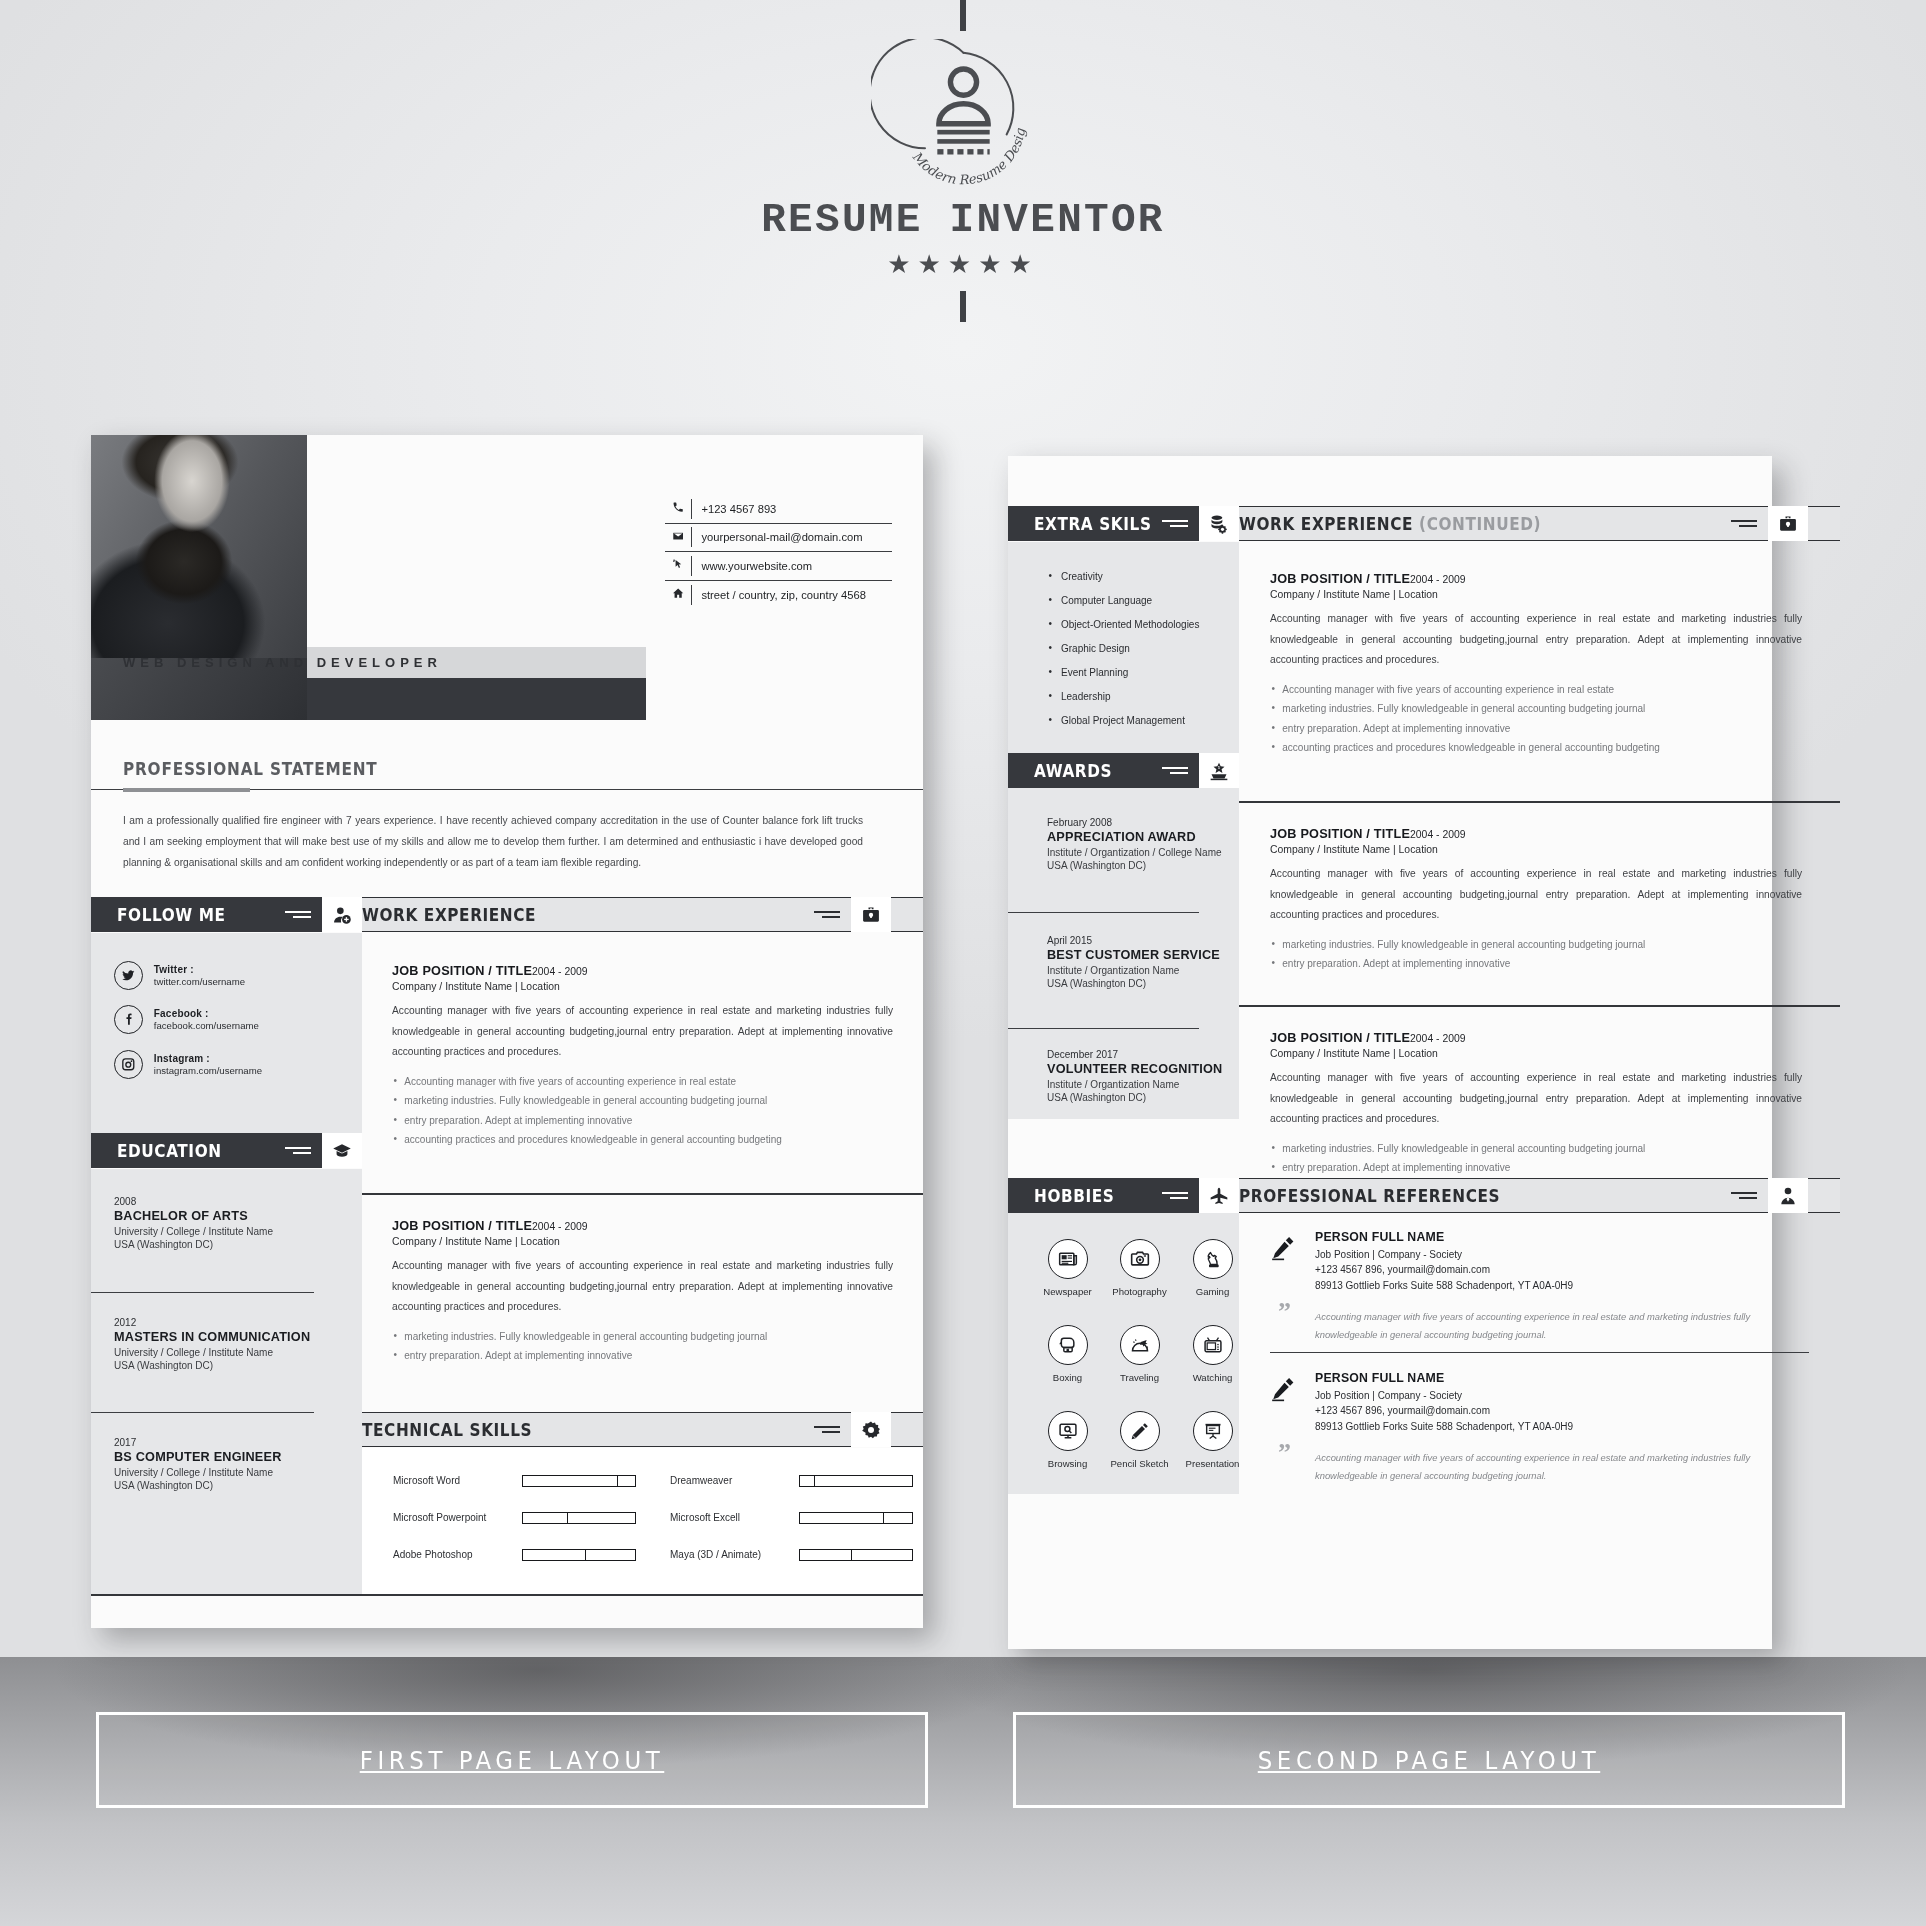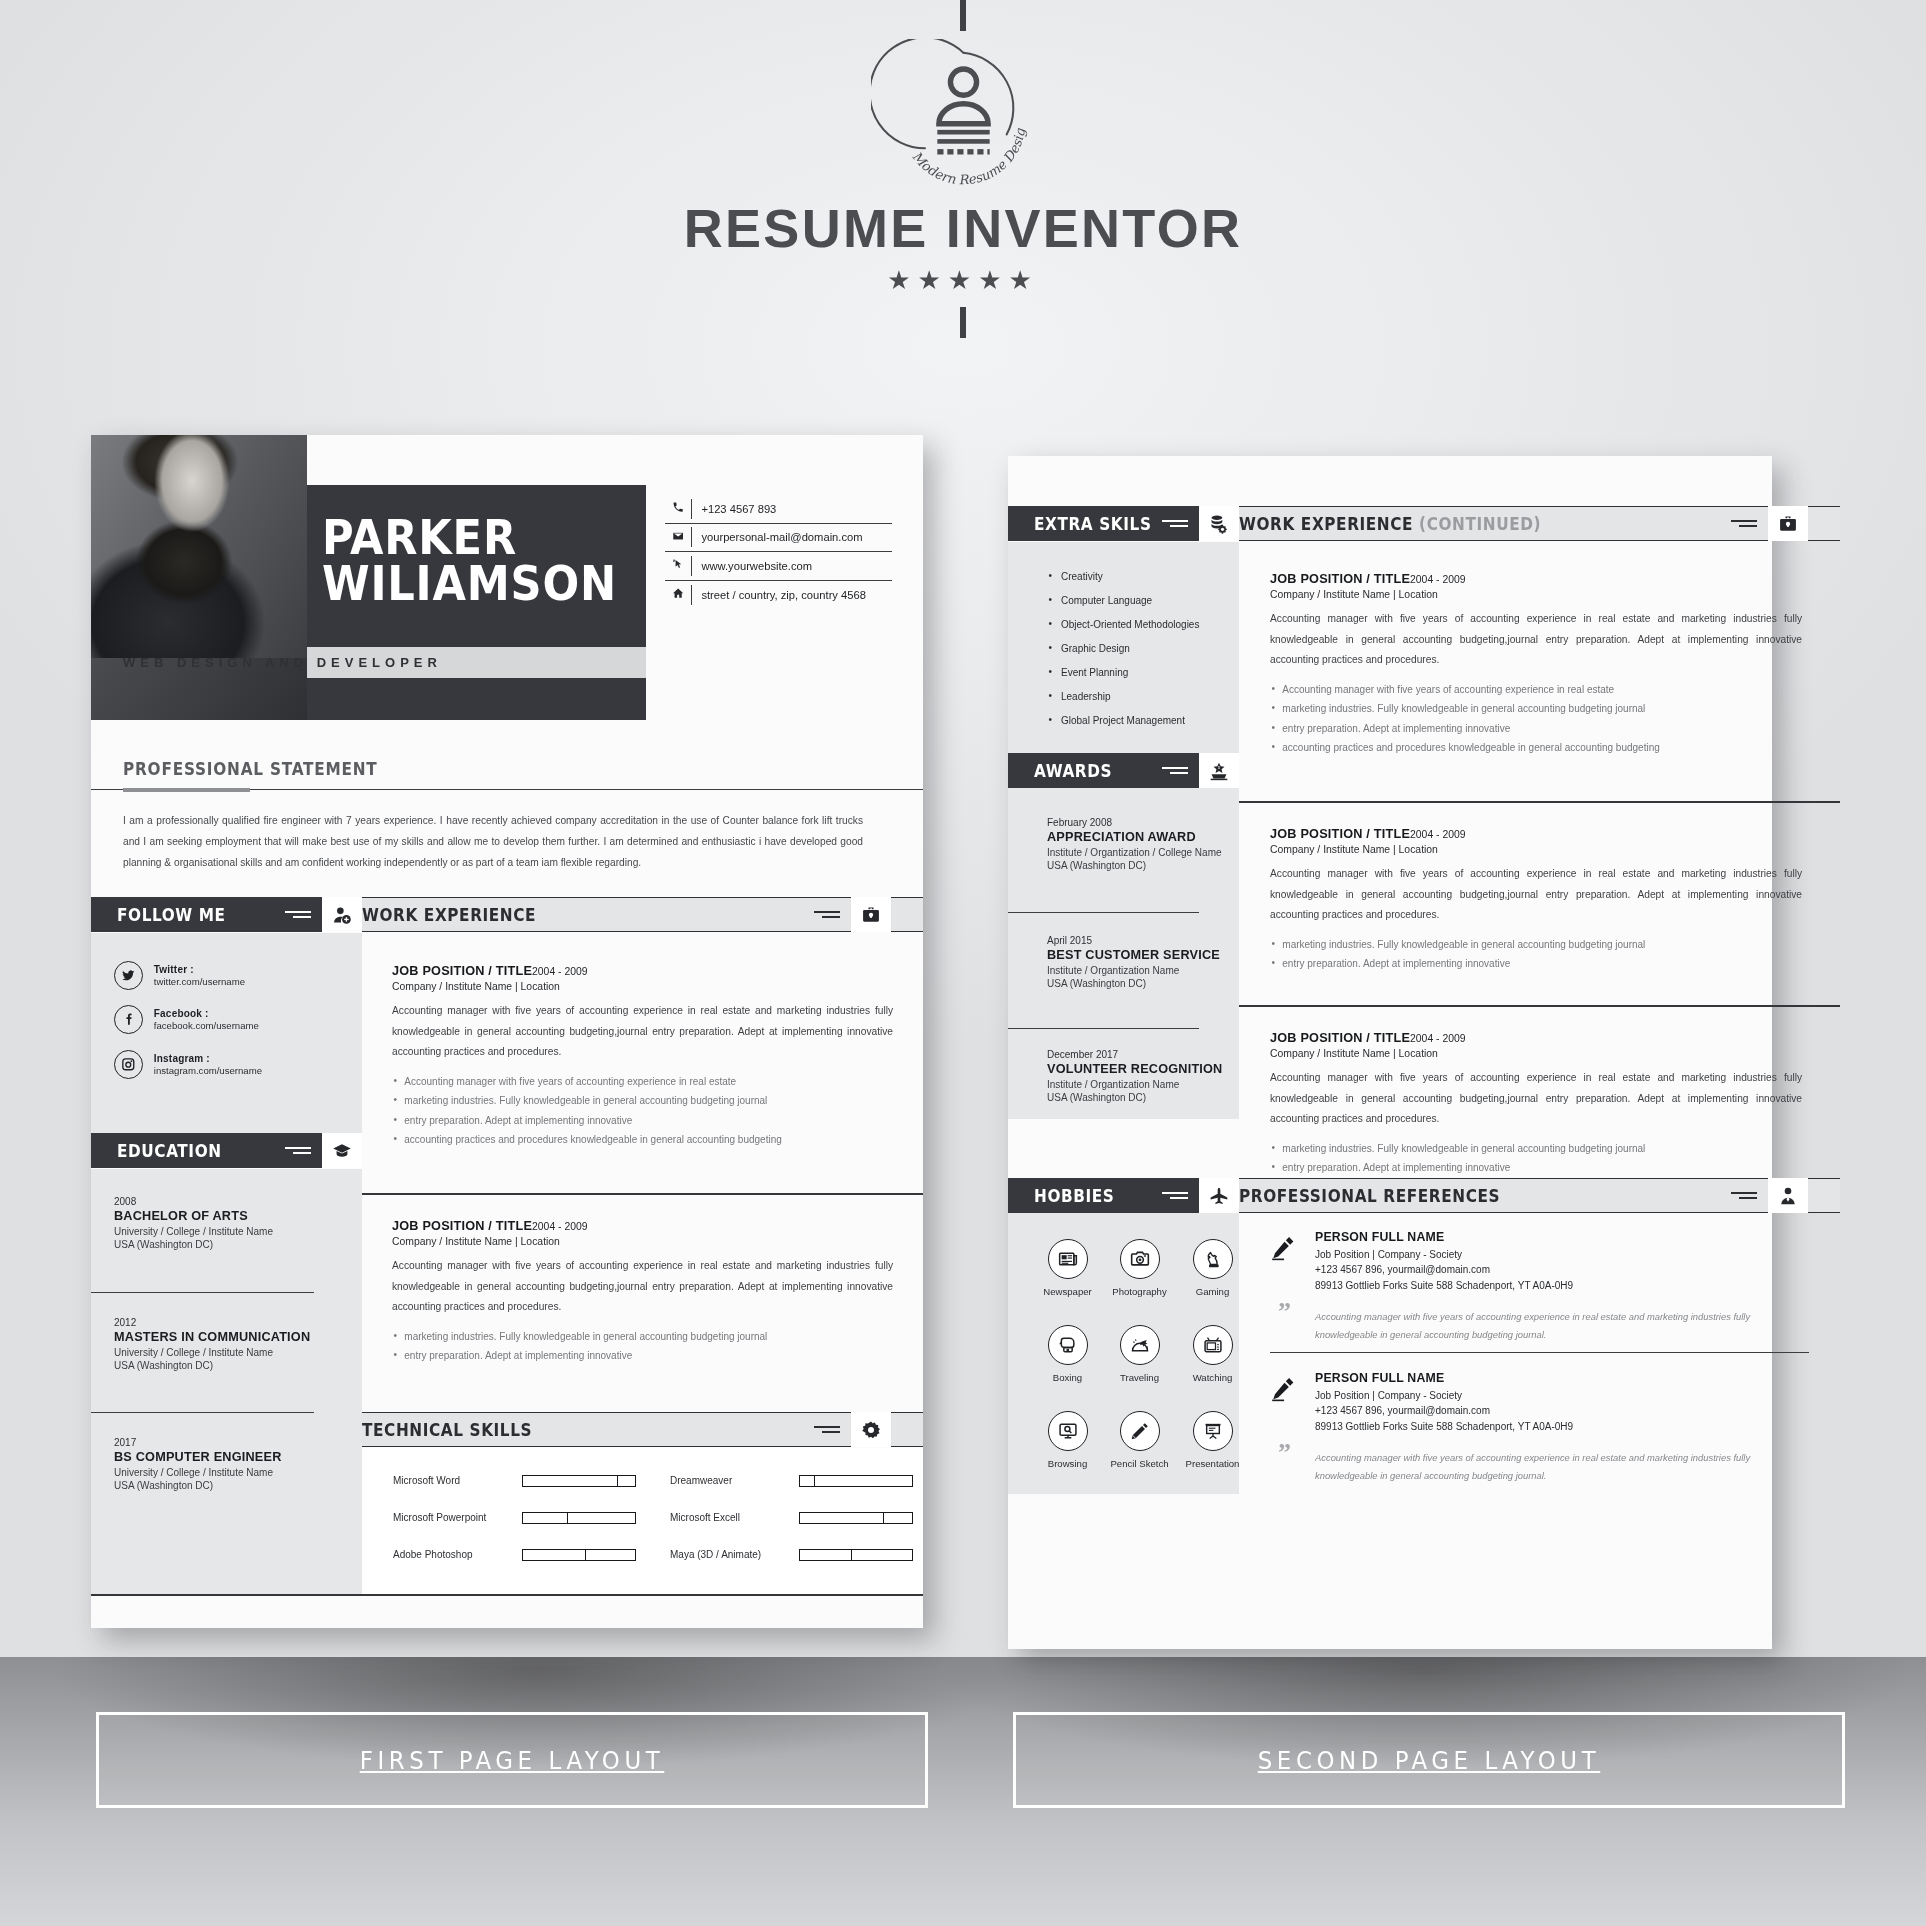--- a/index.html
+++ b/index.html
@@ -27,22 +27,22 @@
   }
 
   
   .logo-wrap {
     position: absolute; left: 0; right: 0; top: 0; height: 385px;
     display: flex; flex-direction: column; align-items: center;
   }
   .tick-top { width: 5.4px; height: 31px; background: #3f4145; margin-top: 0px; }
   .logo-mark { position: relative; width: 185px; height: 154px; margin-top: 7.7px; }
   .logo-title {
-    font-family: Liberation Sans, sans-serif;
-    font-size: 54px; font-weight: 700; letter-spacing: 2.3px; color: #4b4d51;
+    font-family: Liberation Mono, monospace;
+    font-size: 41px; font-weight: 700; letter-spacing: 2.3px; color: #4b4d51;
     margin-top: 4.6px;
   }
   .logo-stars { color: #4b4d51; font-size: 26px; letter-spacing: 7px; margin-top: 6.2px; }
   .tick-bottom { width: 5.4px; height: 31px; background: #3f4145; margin-top: 10.8px; }
 
   
   .page {
     position: absolute;
     background: #fbfbfb;
     box-shadow: 10.8px 12.3px 26px rgba(30,30,34,.30);
@@ -262,27 +262,20 @@
   </div>
   <div class="logo-title">RESUME INVENTOR</div>
   <div class="logo-stars">★★★★★</div>
   <div class="tick-bottom"></div>
 </div>
 
 <div class="page" id="page1">
  <div class="page-inner">
 
   <div class="hdr-dark-tail"></div>
-  <div class="hdr">
-    <div class="hdr-dark"></div>
-    <div class="hdr-name">
-      <div>PARKER</div>
-      <div>WILIAMSON</div>
-    </div>
-  </div>
   <div class="hdr-strip-light"></div>
   <div class="hdr-photo" style="height:285px;">
     <div class="face"></div>
   </div>
   <div class="hdr-strip" style="left:0;width:216px;opacity:.0;"></div>
   <div style="position:absolute;left:0;top:262px;width:216px;height:23px;background:rgba(40,42,46,.0);"></div>
   <div class="hdr-role">WEB DESIGN AND DEVELOPER</div>
 
   <div class="contacts">
     <div class="contact-row">

